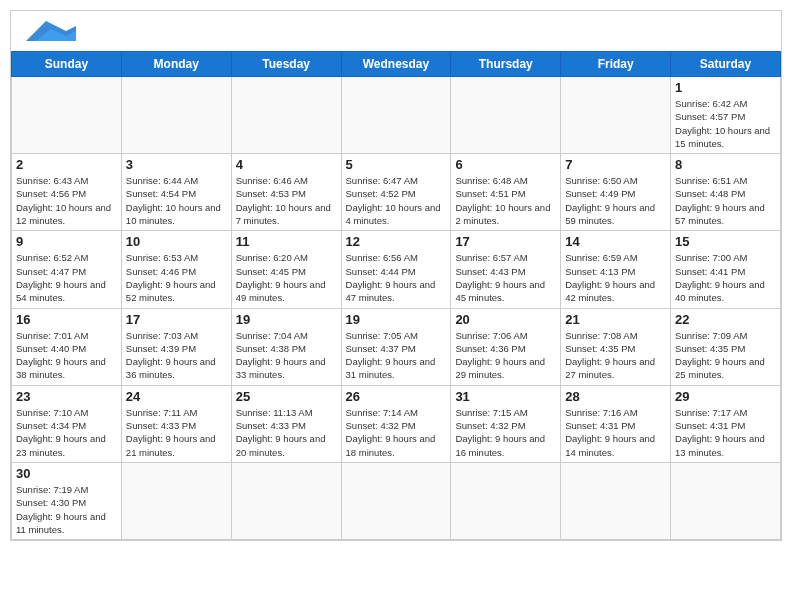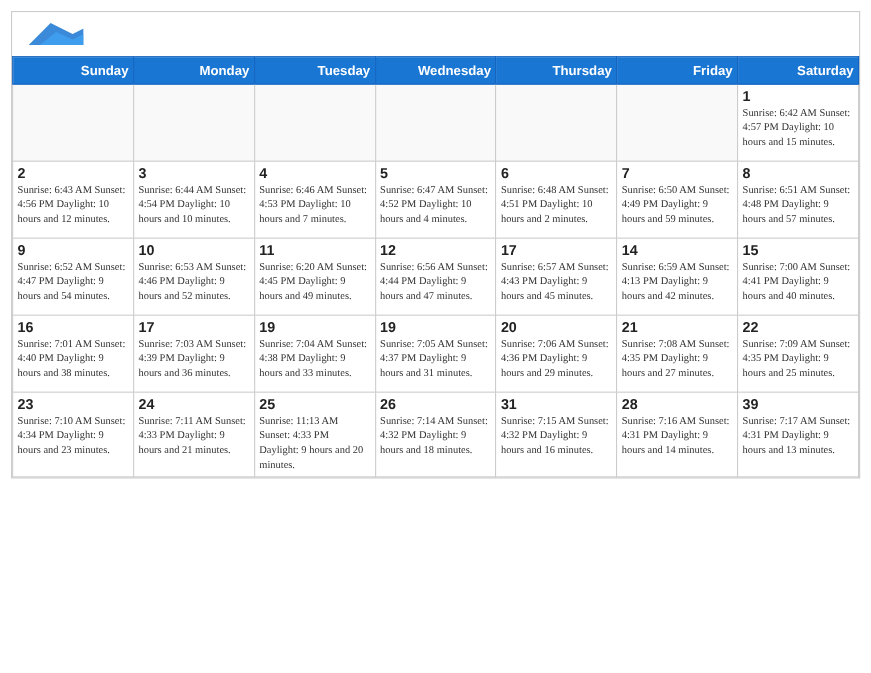--- a/index.html
+++ b/index.html
@@ -45,21 +45,21 @@
       border-collapse: collapse;
       margin-top: 5px;
     }
     .calendar th {
       background: #1976D2;
       color: #fff;
       font-size: 12px;
       font-weight: bold;
       padding: 5px 4px;
       border: 1px solid #1565C0;
-      text-align: right;
+      text-align: center;
       width: calc(100%/7);
     }
     .calendar td {
       border: 1px solid #ccc;
       vertical-align: top;
       padding: 3px 4px;
       width: calc(100%/7);
       min-height: 70px;
       font-size: 10px;
       color: #333;
@@ -68,21 +68,20 @@
       font-size: 13px;
       font-weight: bold;
       color: #222;
       display: block;
       margin-bottom: 2px;
     }
     .day-info {
       font-size: 9.5px;
       line-height: 1.4;
       color: #333;
-      font-family: Liberation Serif, serif;
     }
     .empty {
       background: #f9f9f9;
     }
     td { height: 70px; }
   </style>
 </head>
 <body>
 
 <div class="page">
@@ -321,22 +320,37 @@
 and 16 minutes.</div>
           </td>
           <td>
             <span class="day-num">28</span>
             <div class="day-info">Sunrise: 7:16 AM
 Sunset: 4:31 PM
 Daylight: 9 hours
 and 14 minutes.</div>
           </td>
           <td>
-            <span class="day-num">39</span>
+            <span class="day-num">29</span>
             <div class="day-info">Sunrise: 7:17 AM
 Sunset: 4:31 PM
 Daylight: 9 hours
 and 13 minutes.</div>
           </td>
+        </tr>
+        <tr>
+          <td>
+            <span class="day-num">30</span>
+            <div class="day-info">Sunrise: 7:19 AM
+Sunset: 4:30 PM
+Daylight: 9 hours
+and 11 minutes.</div>
+          </td>
+          <td class="empty"></td>
+          <td class="empty"></td>
+          <td class="empty"></td>
+          <td class="empty"></td>
+          <td class="empty"></td>
+          <td class="empty"></td>
         </tr>
       </tbody>
   </table>
 </div>
 
 </body></html>

